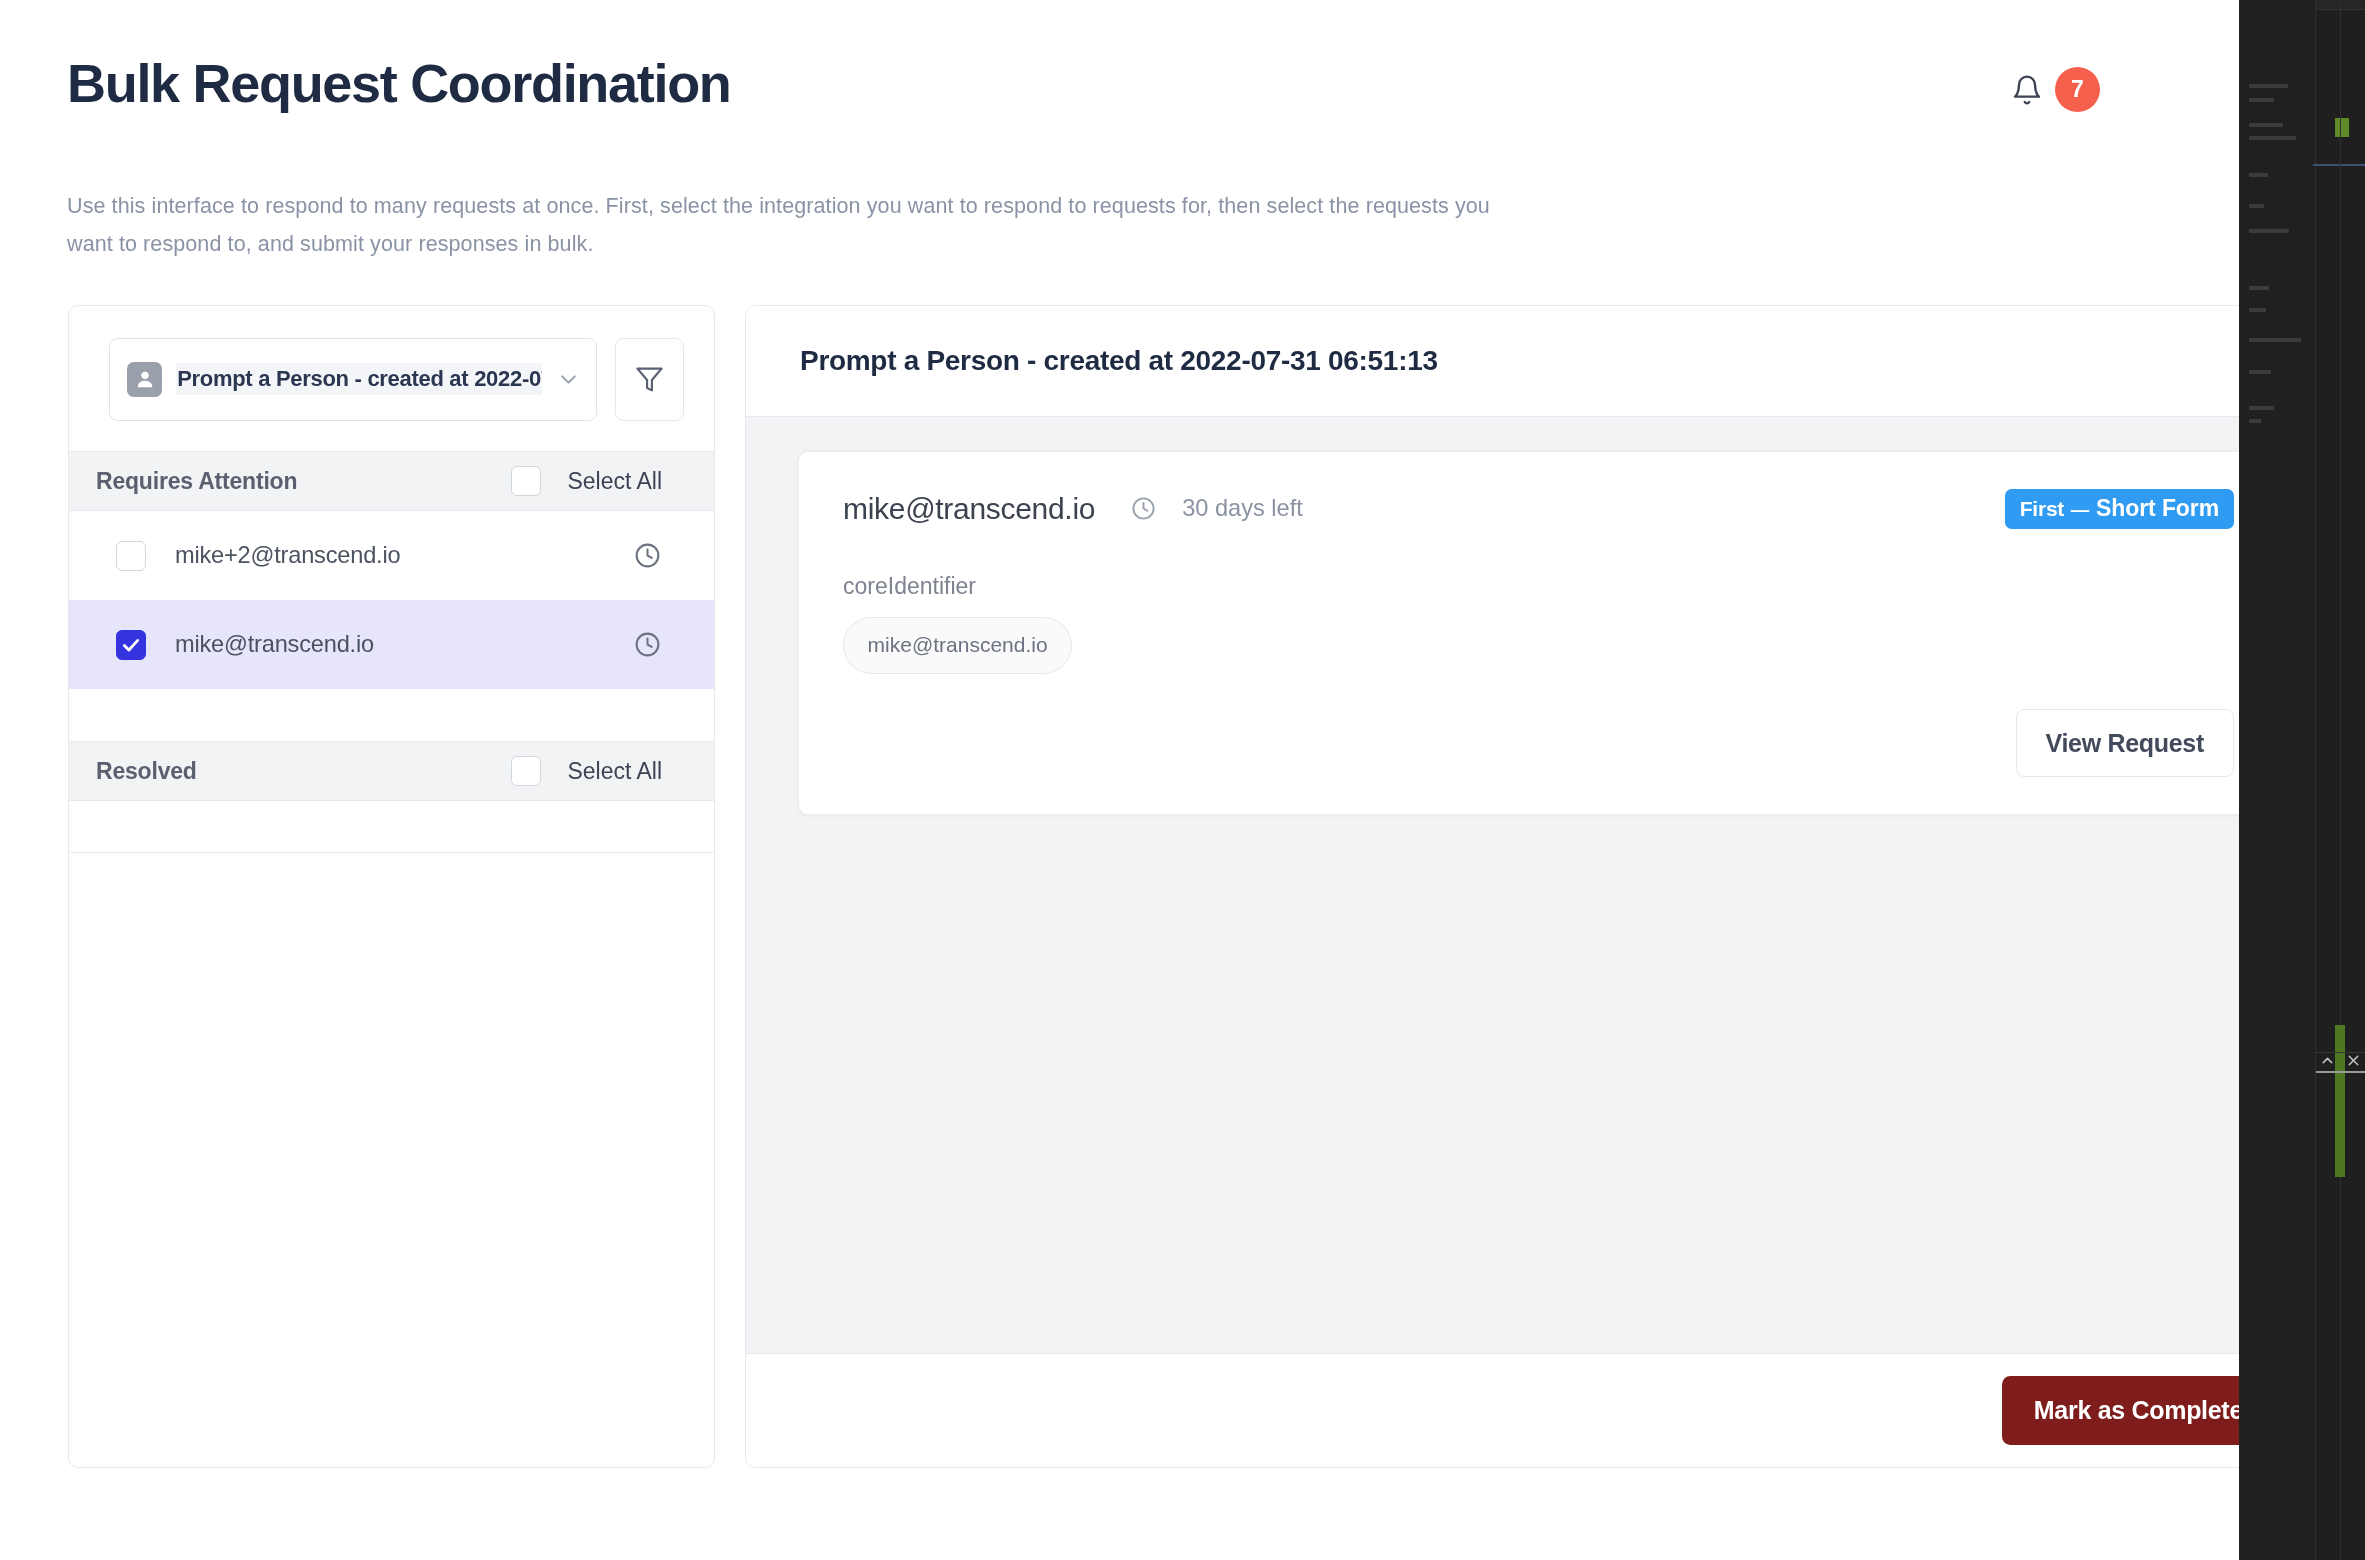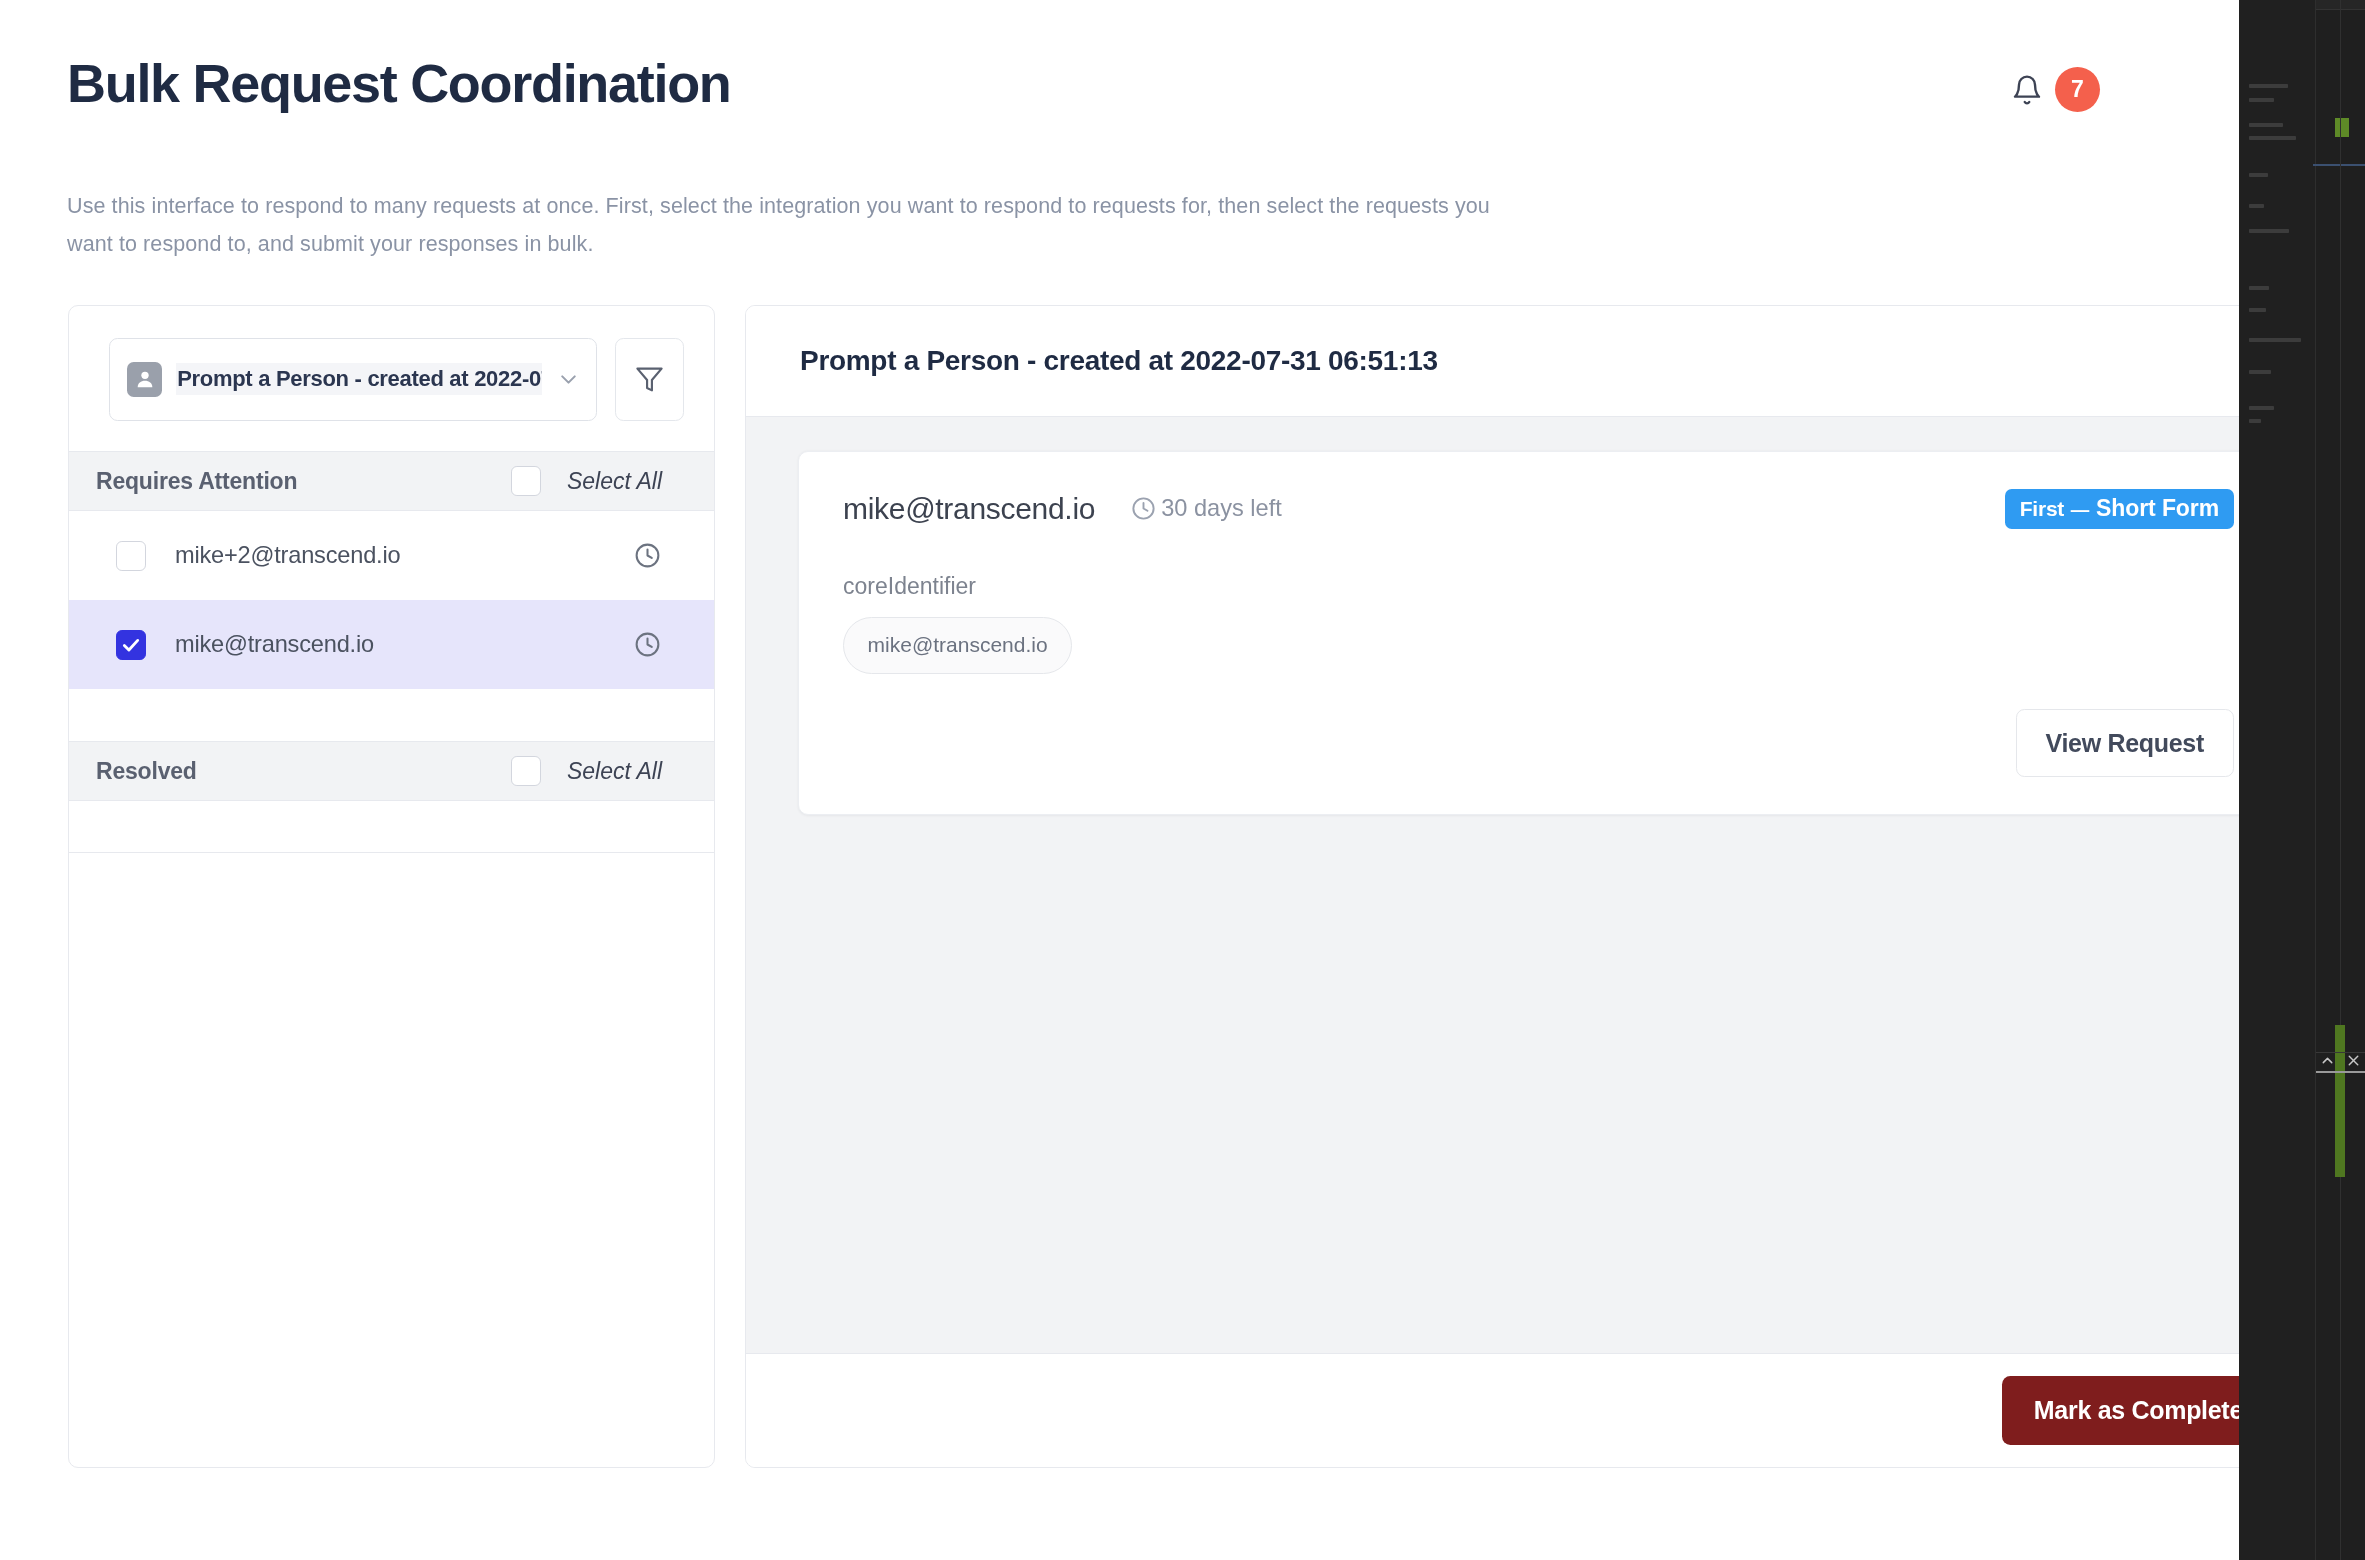--- a/index.html
+++ b/index.html
@@ -150,21 +150,20 @@
   .group-title {
     font-size: 23px;
     font-weight: 700;
     color: #5a6070;
     letter-spacing: -0.2px;
   }
   .select-all {
     display: flex;
     align-items: center;
     gap: 26px;
-    font-style: italic;
   }
   .select-all-label {
     font-size: 23px;
     color: #3d4354;
   }
 
   .cb {
     width: 30px; height: 30px;
     border-radius: 5.9px;
     border: 1.7px solid #d3d6de;
@@ -249,21 +248,21 @@
     align-items: center;
   }
   .card-email {
     font-size: 30px;
     color: #3c424f;
     letter-spacing: -0.3px;
   }
   .days-left {
     display: flex;
     align-items: center;
-    gap: 4px;
+    gap: 25px;
     margin-left: 35px;
   }
   .days-left svg { width: 27px; height: 27px; display: block; }
   .days-left-text {
     font-size: 23.6px;
     color: #8b92a1;
   }
   .type-badge {
     margin-left: auto;
     background: #2f9bf2;

